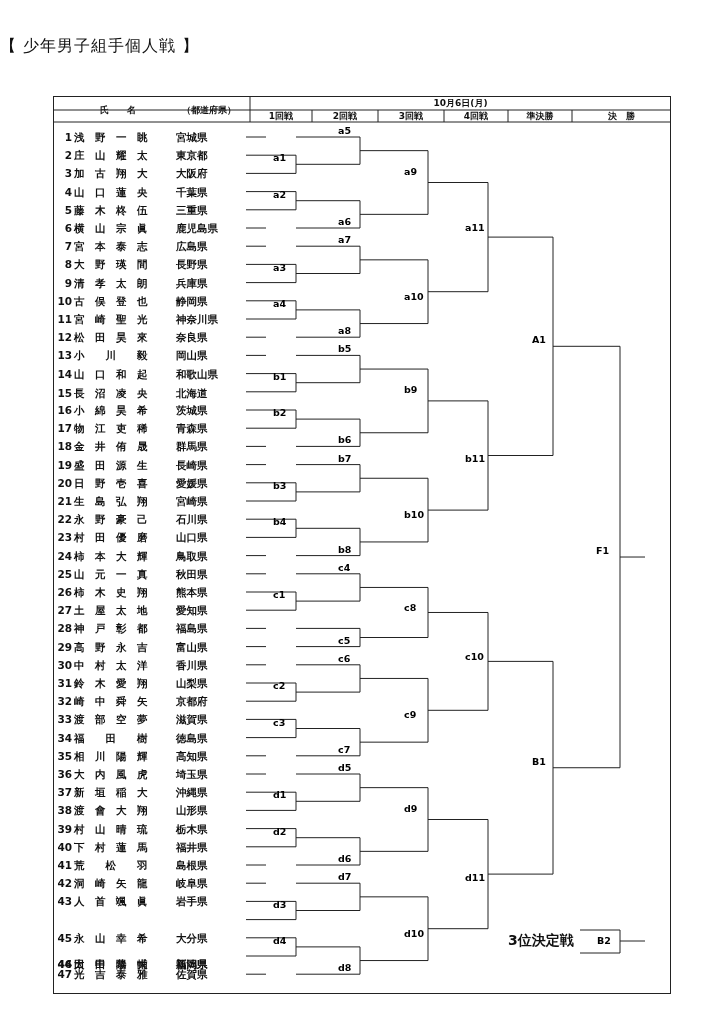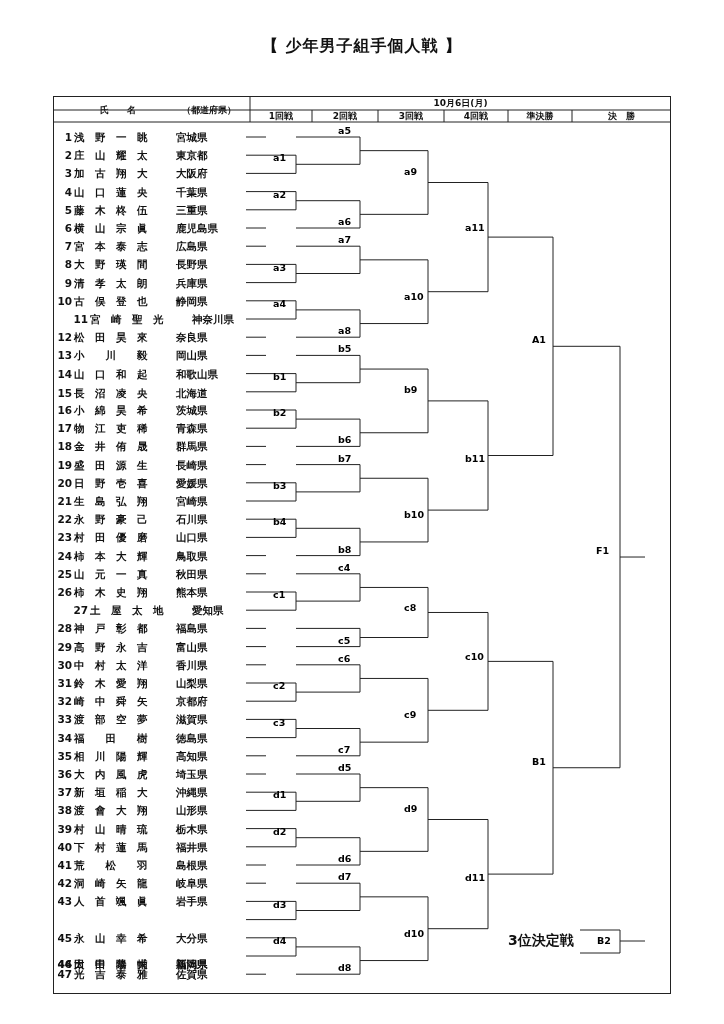--- a/index.html
+++ b/index.html
@@ -1,19 +1,19 @@
 <!DOCTYPE html>
 <html><head>
 <meta charset="utf-8">
 <style>
   html, body { margin: 0; padding: 0; background: #ffffff; }
   body { width: 724px; height: 1024px; position: relative; overflow: hidden;
          font-family: "DejaVu Sans", "Liberation Sans", sans-serif; color: #111; }
-  .title { position: absolute; left: 0; width: 724px; top: 36px; text-align: center;
-           font-size: 16px; font-weight: bold; letter-spacing: 1px; }
+  .title { position: absolute; left: 0; width: 724px; top: 36px; 
+           font-size: 16px; font-weight: normal; letter-spacing: 1px; }
   .frame { position: absolute; left: 53px; top: 96px; width: 618px; height: 898px;
            border: 1px solid #222; box-sizing: border-box; }
   .hdr { position: absolute; font-size: 9px; font-weight: bold; text-align: center; }
   .players { position: absolute; left: 56px; top: 128px; width: 190px; }
   .player { position: absolute; left: 0; height: 18px; line-height: 18px; font-size: 10.5px;
             white-space: nowrap; }
   .pnum { position: absolute; left: 0; width: 16px; text-align: right; font-weight: bold; }
   .pname { position: absolute; left: 18px; width: 108px; font-weight: bold; letter-spacing: 0; }
   .ppref { position: absolute; left: 120px; width: 70px; font-weight: bold; }
   svg#bracket { position: absolute; left: 0; top: 0; }
@@ -83,21 +83,21 @@
     <div class="player" style="top: 145.6px; width: 190px;">
       <span class="pnum">9</span>
       <span class="pname">清　孝　太　朗</span>
       <span class="ppref">兵庫県</span>
     </div>
     <div class="player" style="top: 163.8px; width: 190px;">
       <span class="pnum">10</span>
       <span class="pname">古　俣　登　也</span>
       <span class="ppref">静岡県</span>
     </div>
-    <div class="player" style="top: 182px; width: 190px; margin-left: 16px;">
+    <div class="player" style="top: 182px; width: 190px;">
       <span class="pnum">11</span>
       <span class="pname">宮　崎　聖　光</span>
       <span class="ppref">神奈川県</span>
     </div>
     <div class="player" style="top: 200.2px; width: 190px;">
       <span class="pnum">12</span>
       <span class="pname">松　田　昊　來</span>
       <span class="ppref">奈良県</span>
     </div>
     <div class="player" style="top: 218.4px; width: 190px;">
@@ -163,21 +163,21 @@
     <div class="player" style="top: 436.8px; width: 190px;">
       <span class="pnum">25</span>
       <span class="pname">山　元　一　真</span>
       <span class="ppref">秋田県</span>
     </div>
     <div class="player" style="top: 455px; width: 190px;">
       <span class="pnum">26</span>
       <span class="pname">柿　木　史　翔</span>
       <span class="ppref">熊本県</span>
     </div>
-    <div class="player" style="top: 473.2px; width: 190px; margin-left: 16px;">
+    <div class="player" style="top: 473.2px; width: 190px;">
       <span class="pnum">27</span>
       <span class="pname">土　屋　太　地</span>
       <span class="ppref">愛知県</span>
     </div>
     <div class="player" style="top: 491.4px; width: 190px;">
       <span class="pnum">28</span>
       <span class="pname">神　戸　彰　都</span>
       <span class="ppref">福島県</span>
     </div>
     <div class="player" style="top: 509.6px; width: 190px;">

